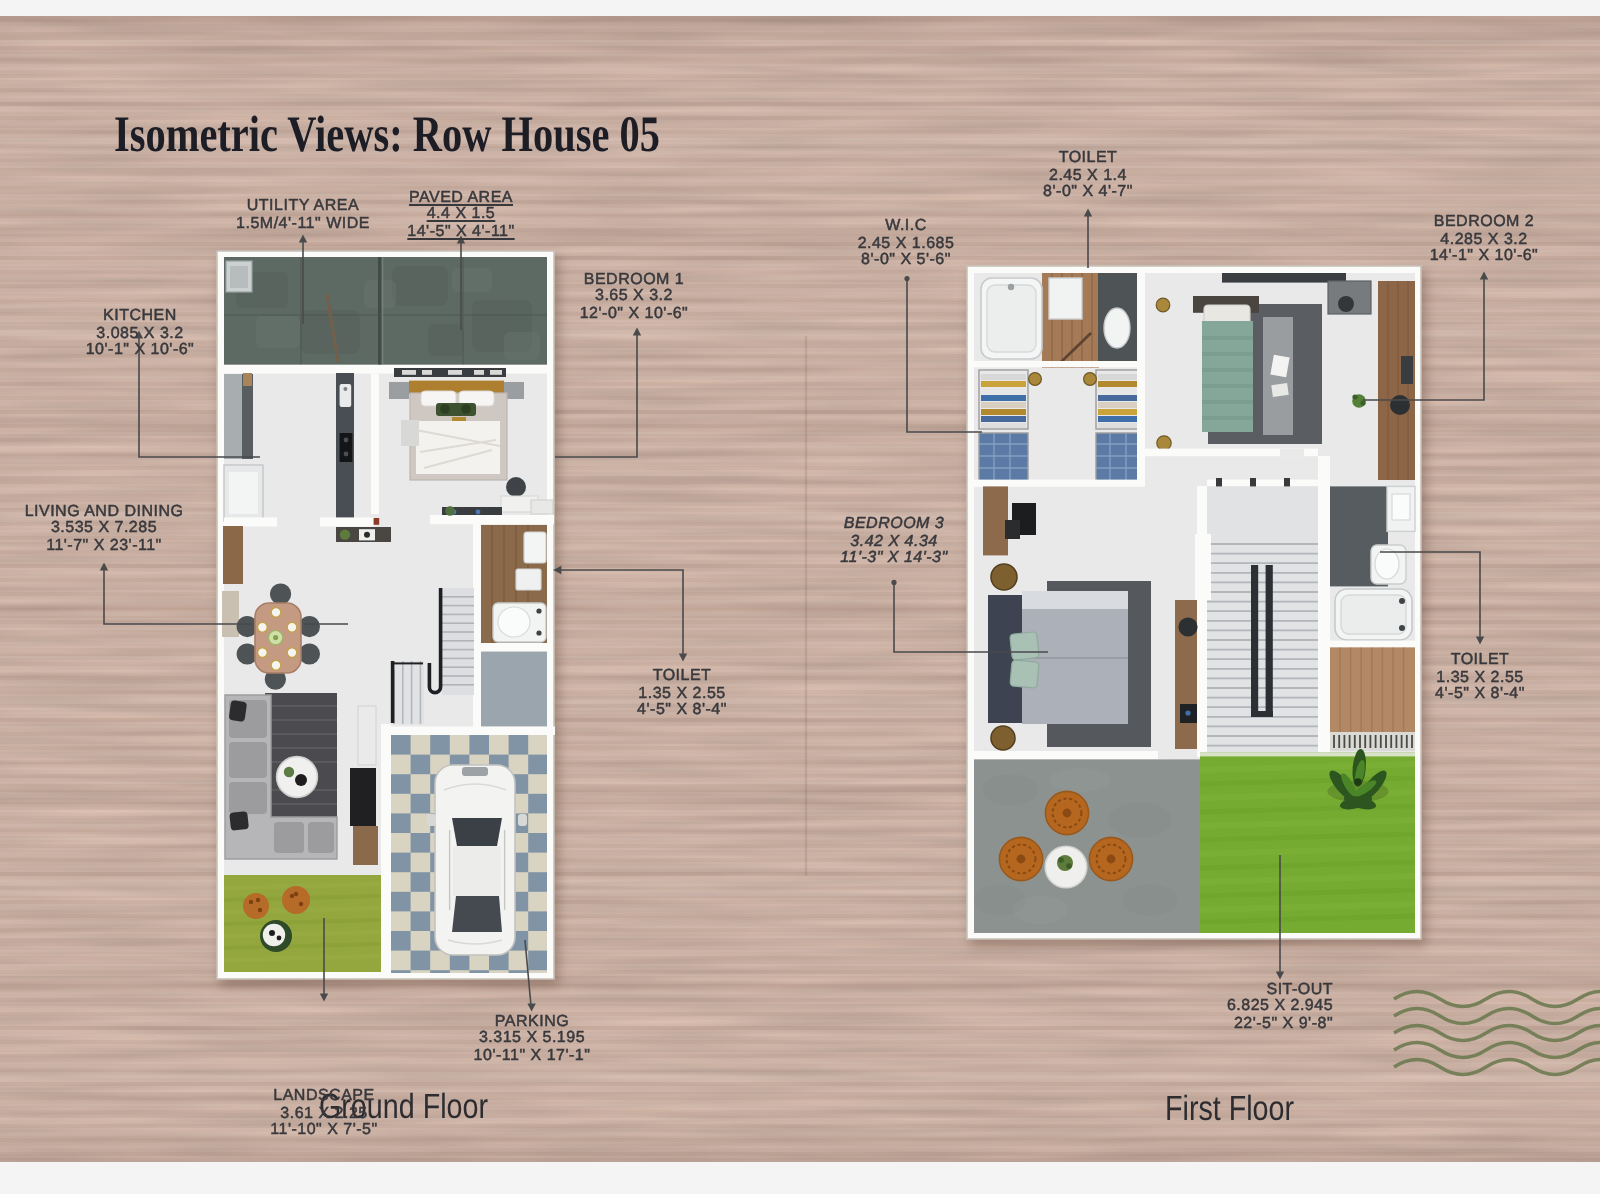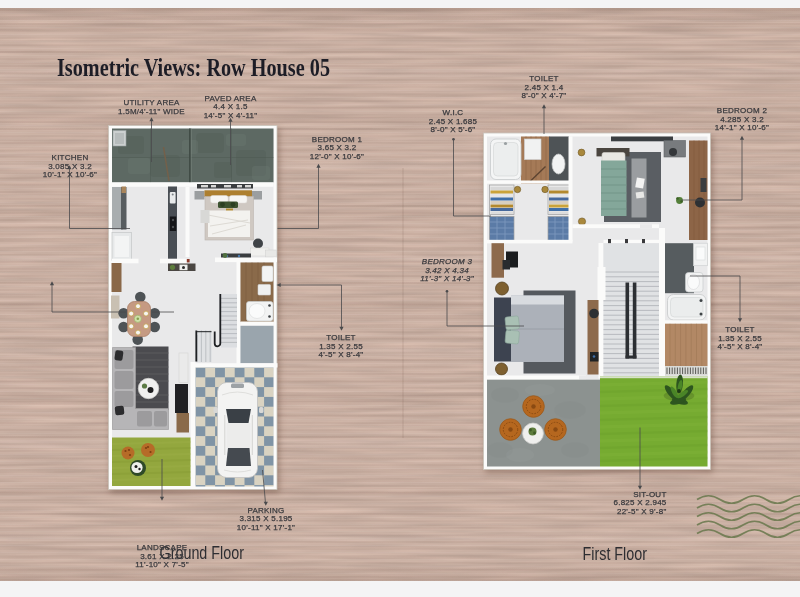--- a/index.html
+++ b/index.html
@@ -570,23 +570,24 @@
  </g>
  <g stroke="#6e7b51" stroke-width="1.7" fill="none" opacity="0.9">
   <path d="M697,499.5 q11.5,-7.5 23,0 t23,0 t23,0 t23,0 t23,0"></path>
   <path d="M697,508 q11.5,-7.5 23,0 t23,0 t23,0 t23,0 t23,0"></path>
   <path d="M697,516.5 q11.5,-7.5 23,0 t23,0 t23,0 t23,0 t23,0"></path>
   <path d="M697,525 q11.5,-7.5 23,0 t23,0 t23,0 t23,0 t23,0"></path>
   <path d="M697,533.5 q11.5,-7.5 23,0 t23,0 t23,0 t23,0 t23,0"></path>
  </g>
 </svg>
 <div class="lb" style="left:151.5px;top:99px;">UTILITY AREA<br>1.5M/4'-11" WIDE</div>
-<div class="lb" style="left:230.5px;top:94.5px;">PAVED AREA<br>4.4 X 1.5<br>14'-5" X 4'-11"</div>
+<div class="lb" style="left:230.5px;top:94.5px;text-decoration:underline;">PAVED AREA<br>4.4 X 1.5<br>14'-5" X 4'-11"</div>
 <div class="lb" style="left:70px;top:154px;">KITCHEN<br>3.085 X 3.2<br>10'-1" X 10'-6"</div>
-<div class="lb" style="left:337px;top:135.5px;text-align:center;">BEDROOM 1<br>3.65 X 3.2<br>12'-0" X 10'-6"</div>
+<div class="lb" style="left:52px;top:251.5px;">LIVING AND DINING<br>3.535 X 7.285<br>11'-7" X 23'-11"</div>
+<div class="lb" style="left:317px;top:135.5px;text-align:center;">BEDROOM 1<br>3.65 X 3.2<br>12'-0" X 10'-6"</div>
 <div class="lb" style="left:341px;top:334px;">TOILET<br>1.35 X 2.55<br>4'-5" X 8'-4"</div>
 <div class="lb" style="left:162px;top:501px;margin-top:43px;">LANDSCAPE<br>3.61 X 2.25<br>11'-10" X 7'-5"</div>
 <div class="lb" style="left:266px;top:506.5px;">PARKING<br>3.315 X 5.195<br>10'-11" X 17'-1"</div>
 <div class="lb" style="left:544px;top:75px;">TOILET<br>2.45 X 1.4<br>8'-0" X 4'-7"</div>
 <div class="lb" style="left:453px;top:109px;">W.I.C<br>2.45 X 1.685<br>8'-0" X 5'-6"</div>
 <div class="lb" style="left:742px;top:107px;">BEDROOM 2<br>4.285 X 3.2<br>14'-1" X 10'-6"</div>
 <div class="lb" style="left:447px;top:258px;font-style:italic;">BEDROOM 3<br>3.42 X 4.34<br>11'-3" X 14'-3"</div>
 <div class="lb" style="left:740px;top:326px;">TOILET<br>1.35 X 2.55<br>4'-5" X 8'-4"</div>
 <div class="lb" style="left:640px;top:490.5px;text-align:right;">SIT-OUT<br>6.825 X 2.945<br>22'-5" X 9'-8"</div>
 </div>

